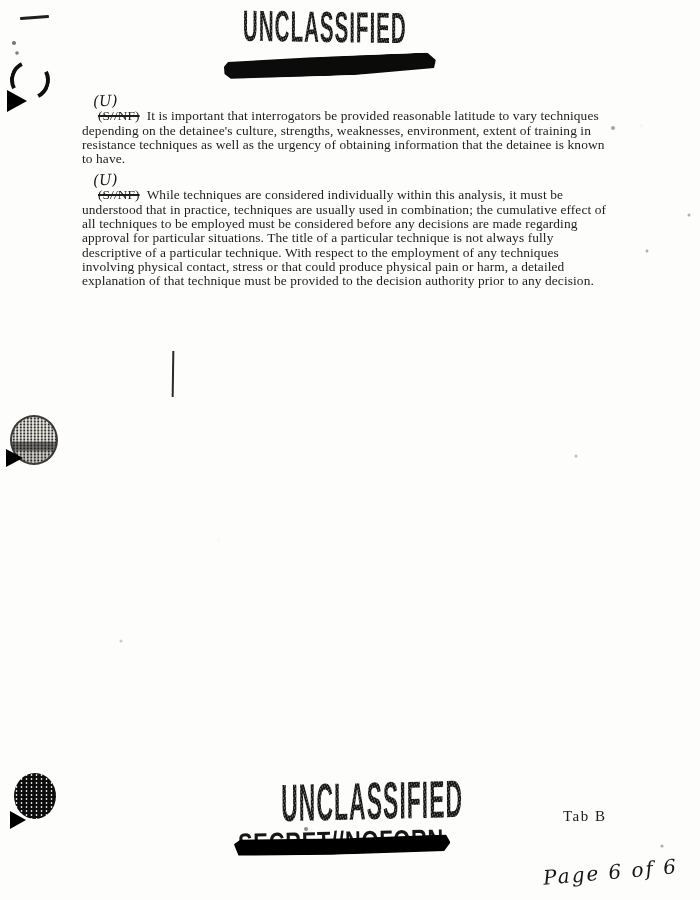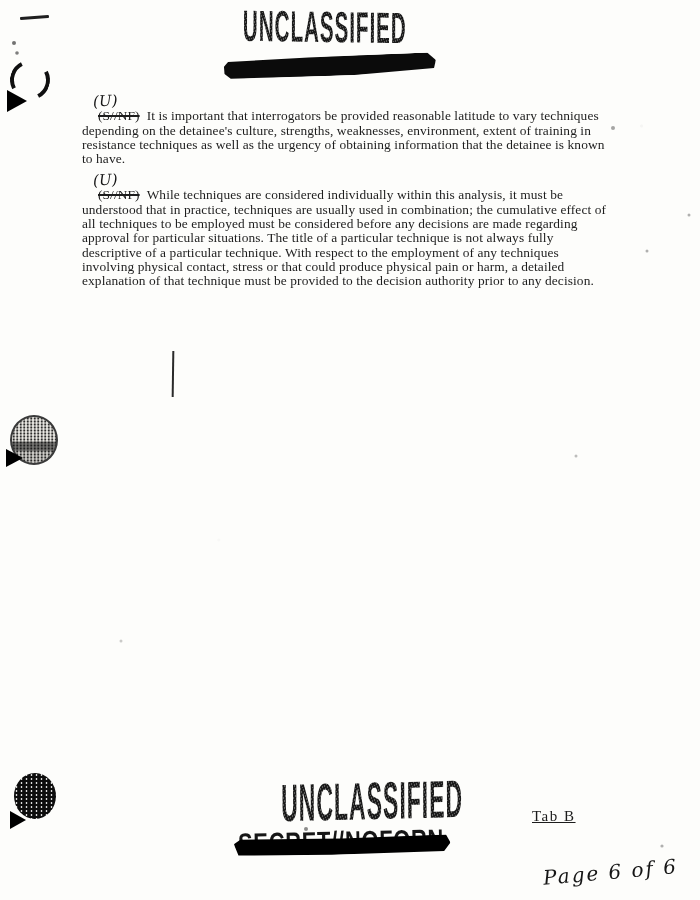--- a/index.html
+++ b/index.html
@@ -167,25 +167,24 @@
       305px 828px 0 1px rgba(0,0,0,0.45),
       661px 845px 0 0.6px rgba(0,0,0,0.3),
       575px 455px 0 0.5px rgba(0,0,0,0.25),
       120px 640px 0 0.5px rgba(0,0,0,0.2);
     border-radius:50%;
   }
 
   
   .tab-label {
     position:absolute;
-    left:532px; top:808px;
+    left:563px; top:808px;
     font-size:15px;
     letter-spacing:1.5px;
     color:#1c1c1c;
-    text-decoration:underline;
   }
   .page-note {
     position:absolute;
     left:543px; top:860px;
     font-family:"DejaVu Serif", serif;
     font-style:italic;
     font-size:20px;
     color:#161616;
     transform:rotate(-5deg);
     letter-spacing:2px;

